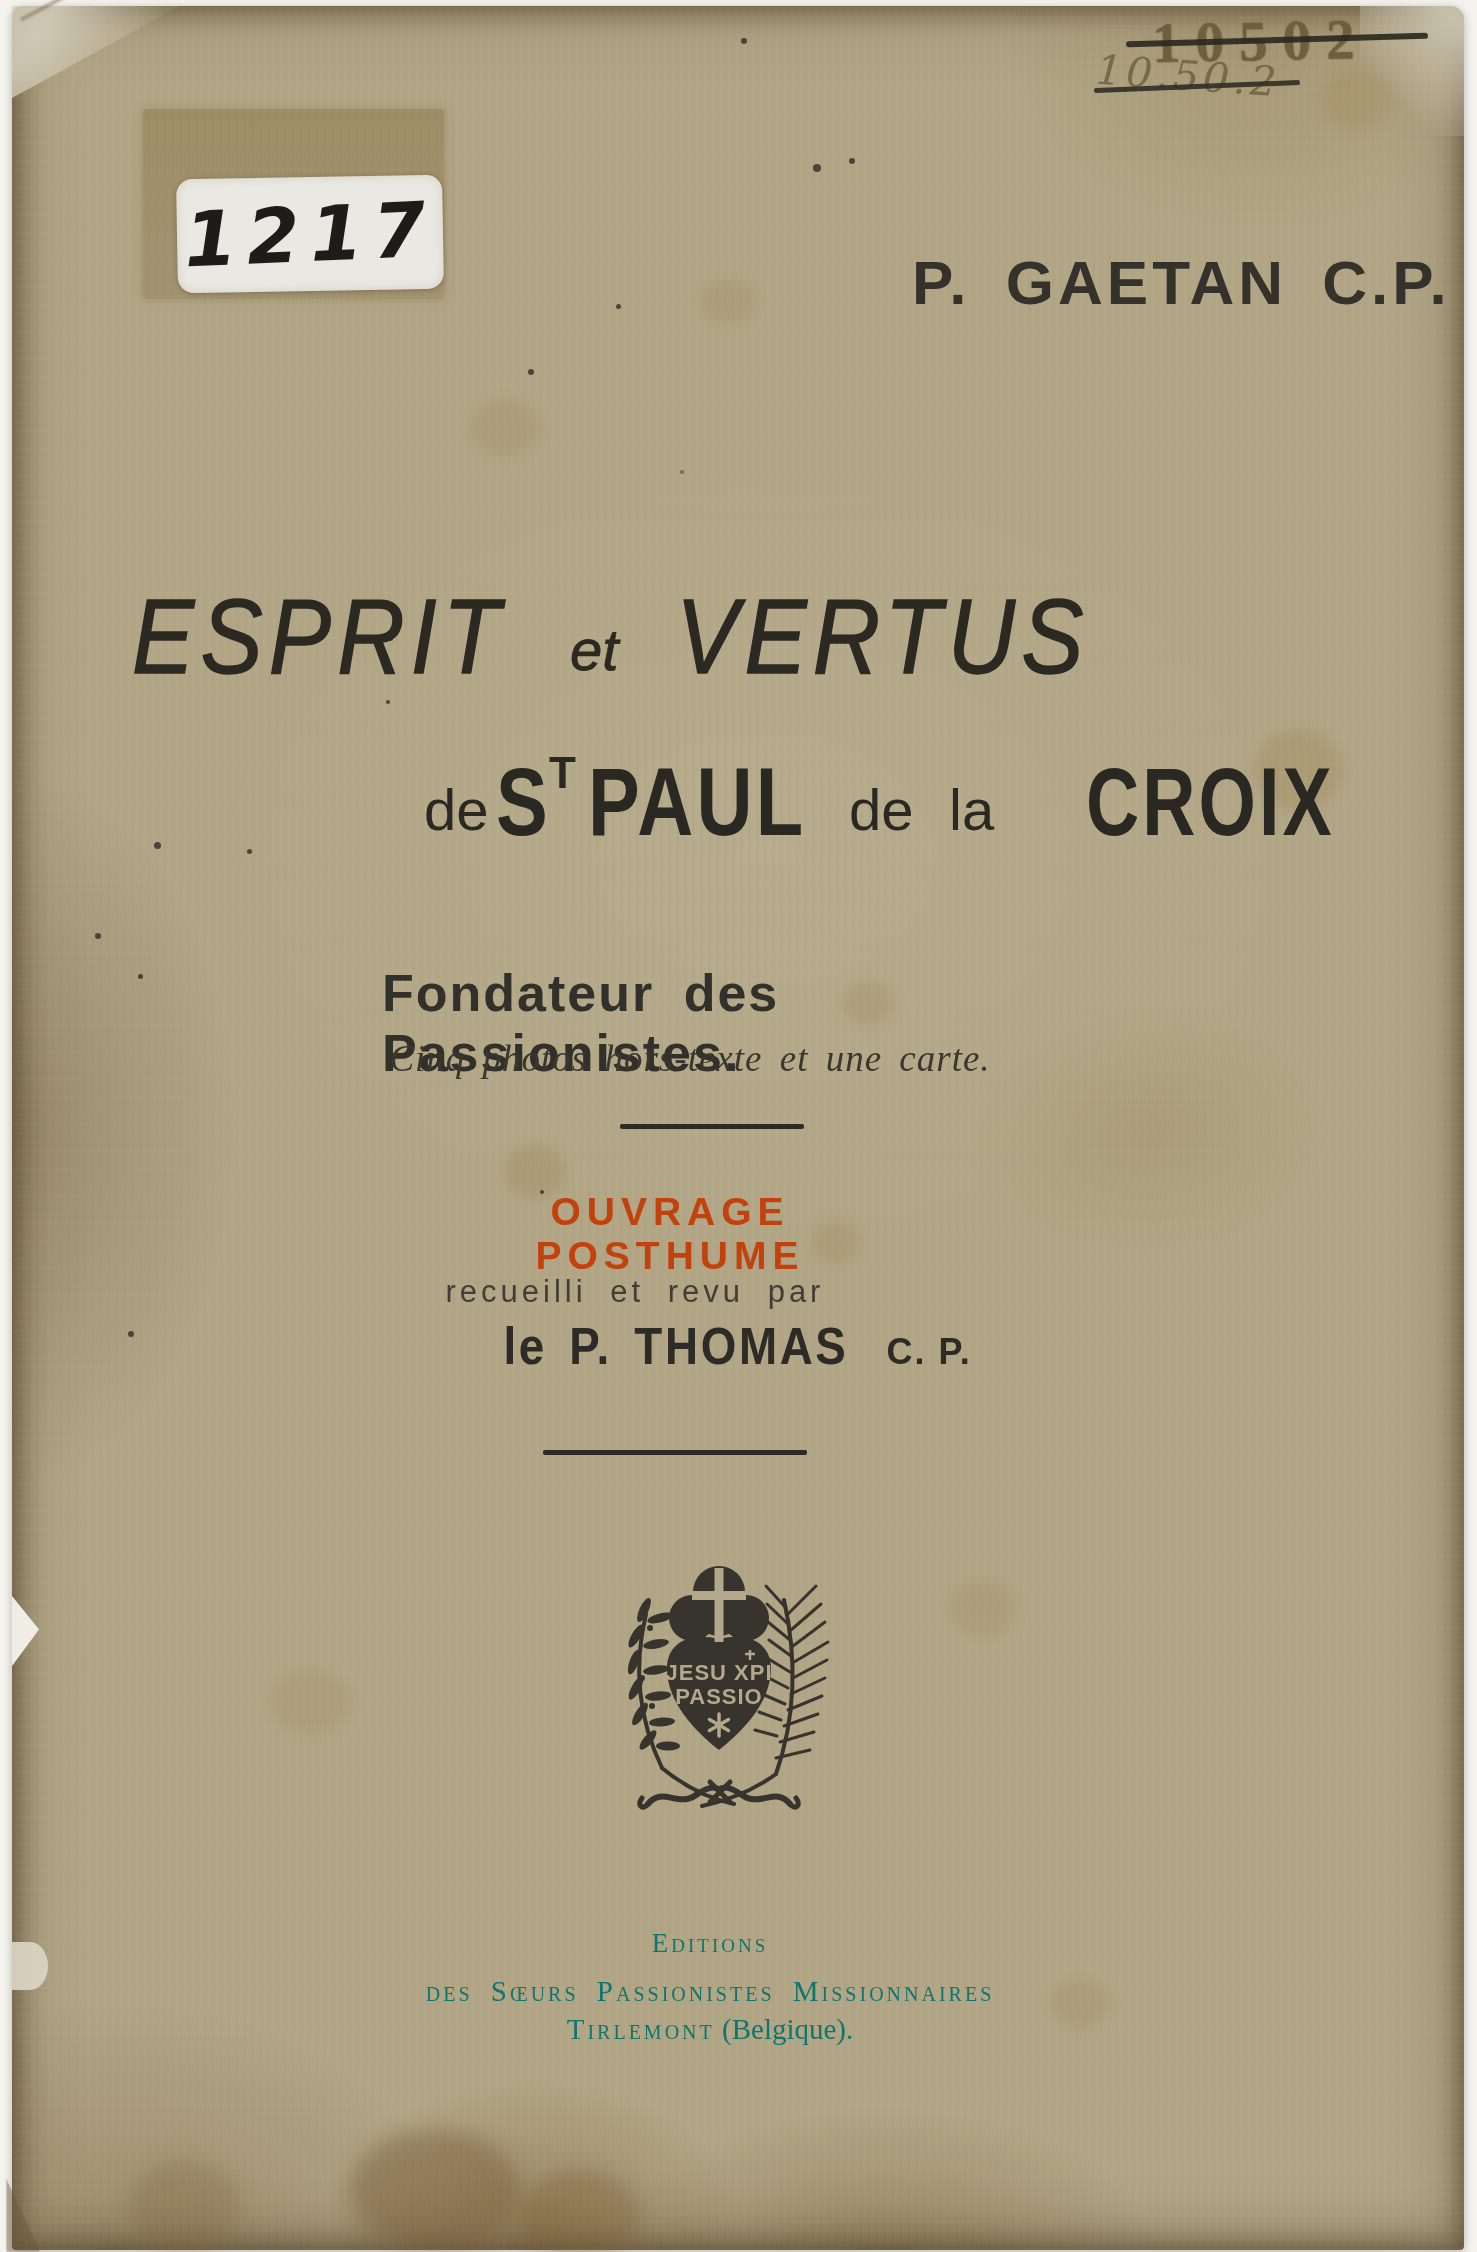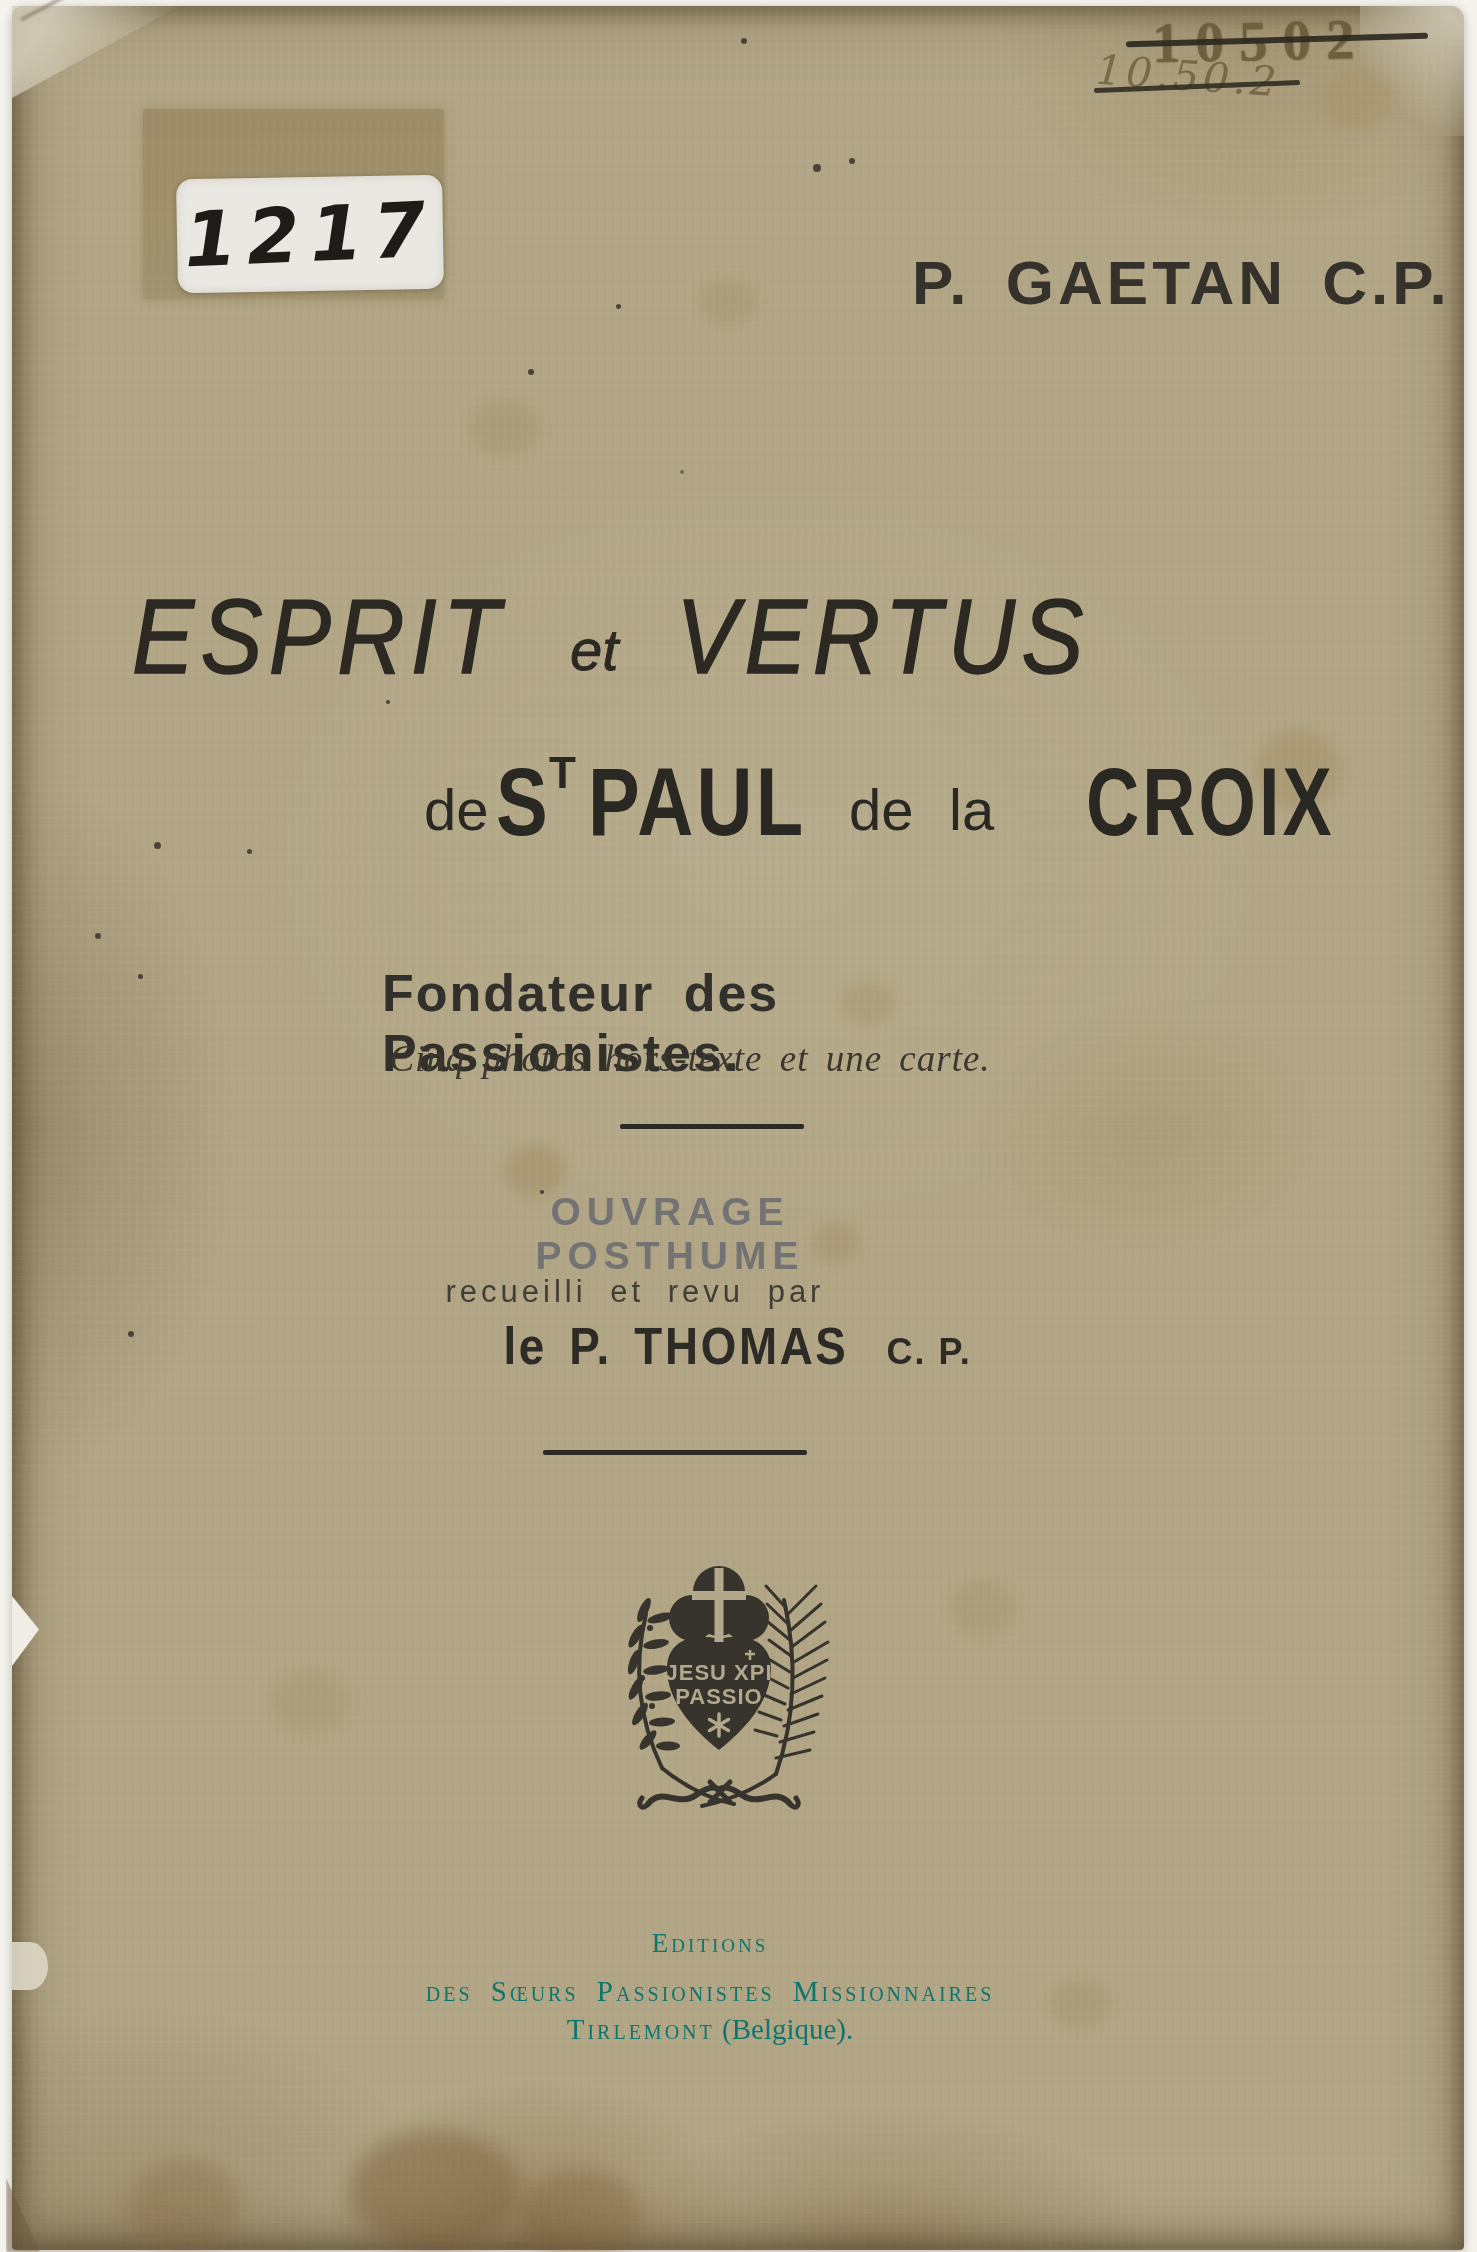--- a/index.html
+++ b/index.html
@@ -140,21 +140,21 @@
   .subtitle2 {
     position:absolute; left:370px; top:1037px; width:640px; text-align:center;
     font-family:"Liberation Serif", serif; font-style:italic;
     font-size:37px; letter-spacing:1px; word-spacing:7px; color:#3a372e;
   }
   .rule { position:absolute; background:#2c2a24; border-radius:2px; }
   .rule1 { left:620px; top:1124px; width:184px; height:5px; }
   .rule2 { left:543px; top:1450px; width:264px; height:5px; }
   .ouvrage {
     position:absolute; left:430px; top:1190px; width:480px; text-align:center;
-    font-size:39px; font-weight:700; letter-spacing:6px; word-spacing:18px; color:#737373;
+    font-size:39px; font-weight:700; letter-spacing:6px; word-spacing:18px; color:#c2410c;
   }
   .recueilli {
     position:absolute; left:410px; top:1274px; width:450px; text-align:center;
     font-size:31px; letter-spacing:4px; word-spacing:11px; color:#413e35;
   }
   .thomas-line {
     position:absolute; left:480px; top:1316px; width:380px; text-align:center; white-space:nowrap;
   }
   .thomas-main {
     display:inline-block; font-size:52px; font-weight:700; letter-spacing:3px; word-spacing:8px;

